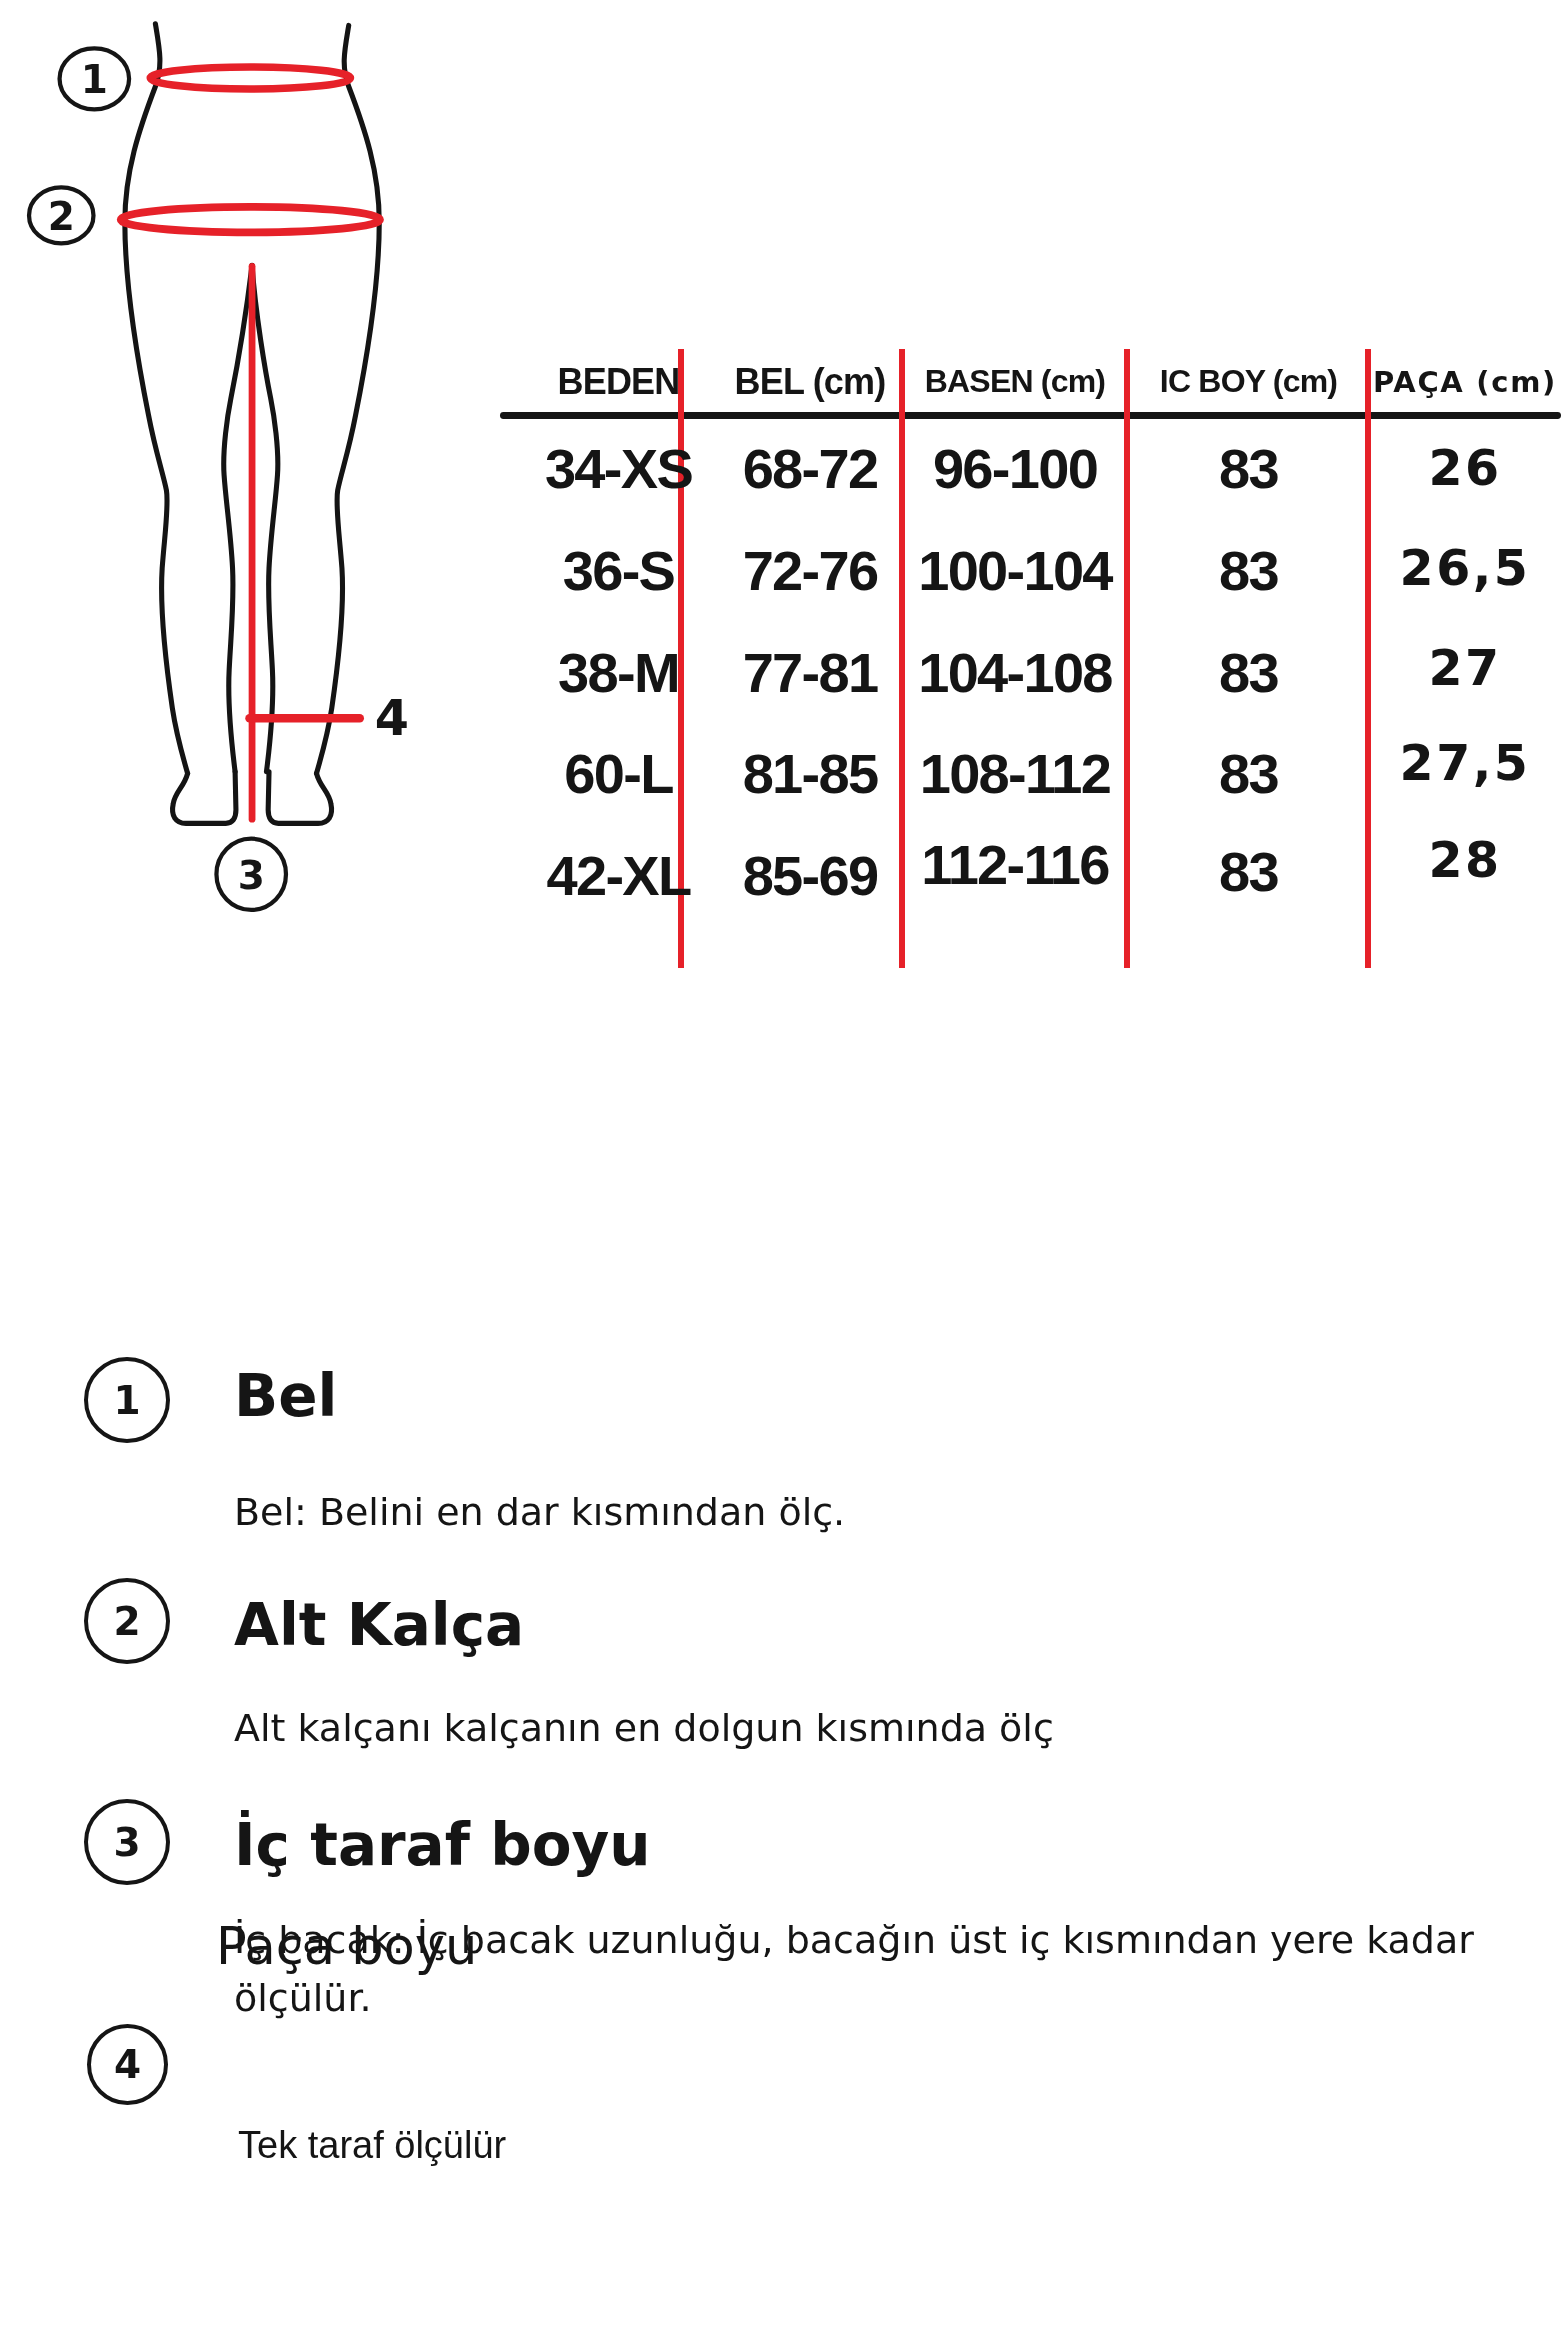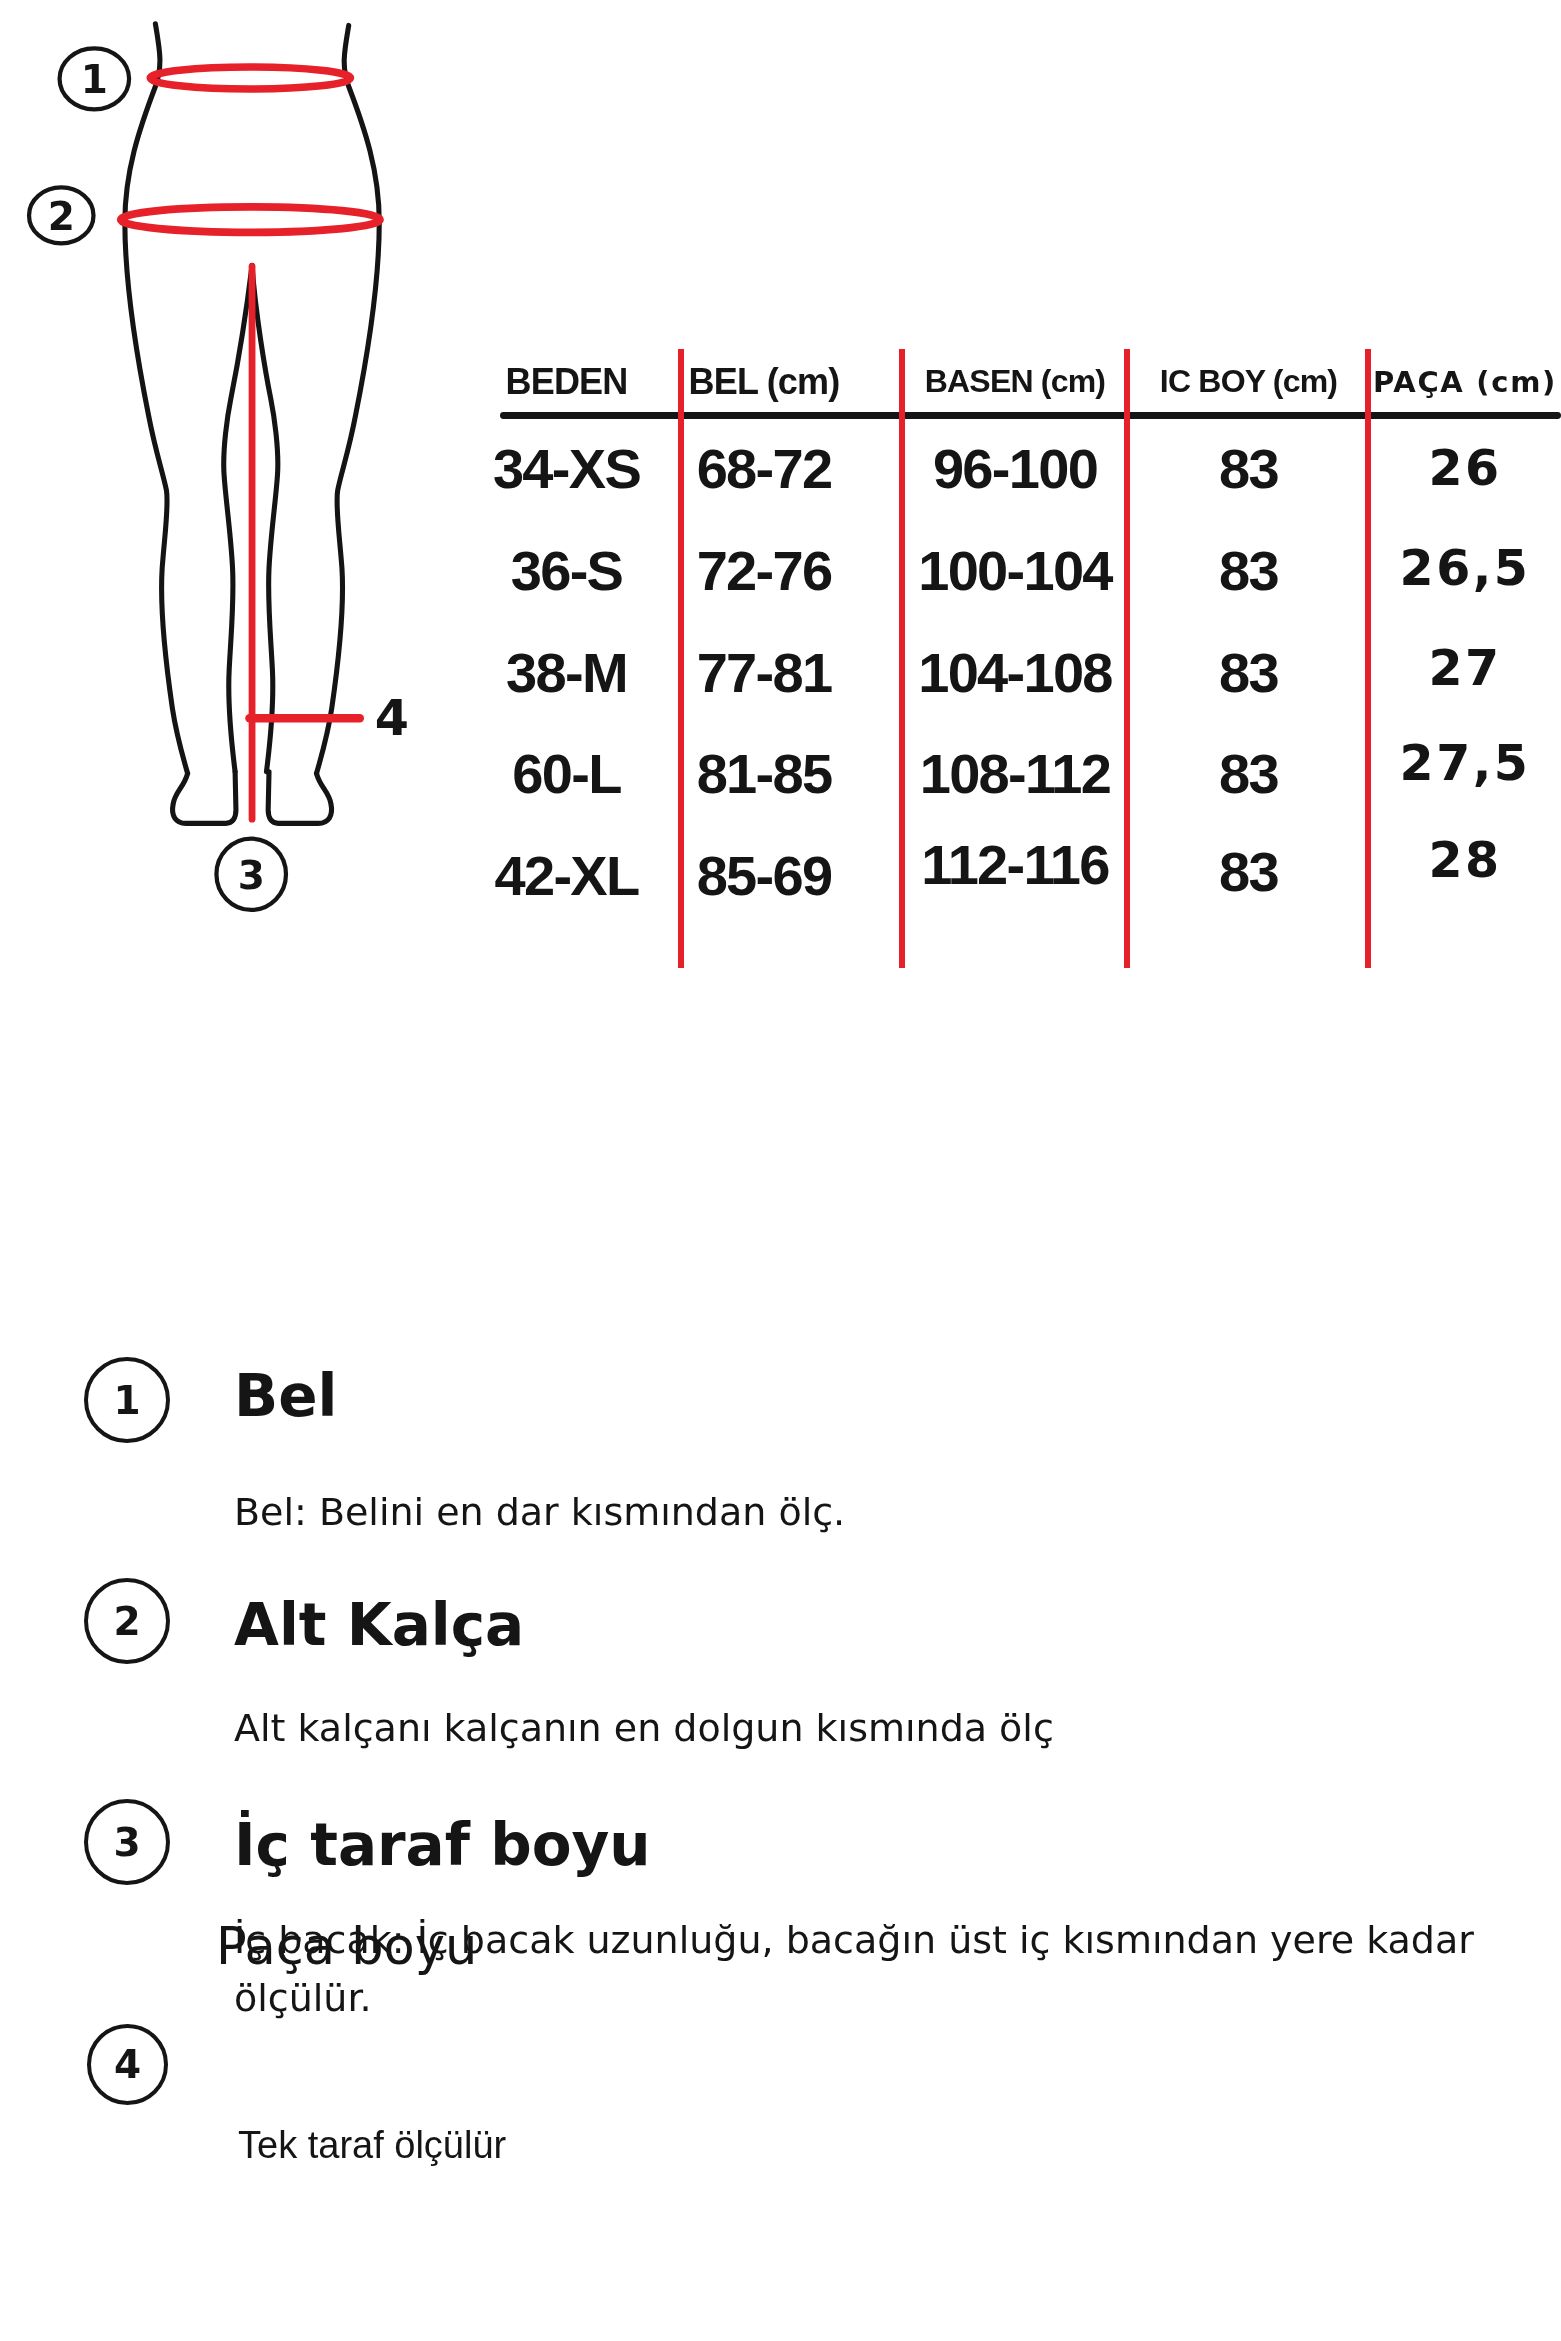--- a/index.html
+++ b/index.html
@@ -8,22 +8,22 @@
     font-family:"Liberation Sans",sans-serif;color:#151515;overflow:hidden;
   }
   
   .cell{position:absolute;display:flex;align-items:center;justify-content:center;
         height:102px;white-space:nowrap;}
   .hdr{height:71px;top:346px;font-weight:bold;font-size:36px;letter-spacing:-0.8px;}
   .hdr.small{font-size:32px;}
   .hdr.paca{font-family:"DejaVu Sans",sans-serif;font-size:29px;font-weight:bold;letter-spacing:1.7px;}
   .val{font-weight:bold;font-size:56px;letter-spacing:-1.7px;}
   .c4v{font-family:"DejaVu Sans",sans-serif;font-size:49px;letter-spacing:2.5px;font-weight:bold;}
-  .c0{left:476px;width:181px;}
-  .c1{left:654px;width:220px;}
+  .c0{left:528px;width:181px;}
+  .c1{left:700px;width:220px;}
   .c2{left:902px;width:226px;}
   .c3{left:1128px;width:241px;}
   .c4{left:1369px;width:192px;}
   .r0{top:417px;} .r1{top:519px;} .r2{top:621px;} .r3{top:722px;} .r4{top:824px;}
   .up2{transform:translateY(-1.7px);} .up5{transform:translateY(-4.2px);}
   .up12{transform:translateY(-10.2px);} .up13{transform:translateY(-11px);}
   .up18{transform:translateY(-15.3px);}
   .vline{position:absolute;top:349px;height:619px;width:6px;}
   .hline{position:absolute;left:500px;top:412px;width:1061px;height:6.8px;border-radius:3.4px;}
   

